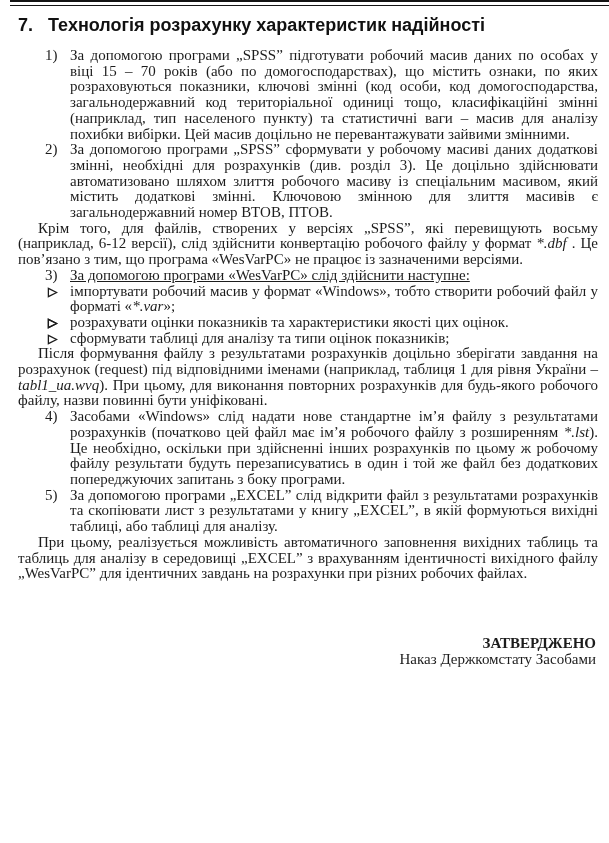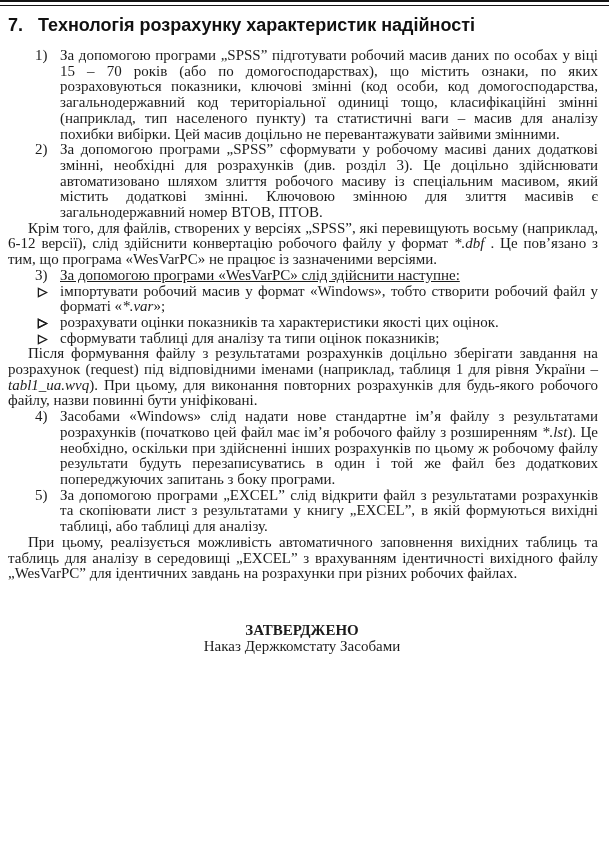--- a/index.html
+++ b/index.html
@@ -7,20 +7,21 @@
     position: relative;
     width: 609px;
     height: 843px;
     background: #ffffff;
     color: #1c1c1c;
     font-family: "Liberation Serif", "DejaVu Serif", serif;
     font-size: 15px;
     line-height: 15.7px;
     box-sizing: border-box;
     overflow: hidden;
+    padding-left: 10px;
   }
   .top-rule {
     height: 3px;
     border-top: 2.5px solid #141414;
     border-bottom: 1.5px solid #141414;
     width: 100%;
   }
   .content {
     padding: 0 11px 0 8px;
   }
@@ -51,22 +52,22 @@
     text-align: justify;
   }
   .bullet > .marker-icon {
     position: absolute;
     left: 29px;
     top: 2px;
   }
   .u { text-decoration: underline; }
   i { font-style: italic; }
   .approval {
-    margin-top: 41px;
-    text-align: center;
+    margin-top: 54px;
+    text-align: right;
     padding-right: 2px;
     font-family: Liberation Serif, serif;
   }
   .approval .bold { font-weight: bold; }
 </style>
 </head>
 <body>
 
 <div class="page">
   <div class="top-rule"></div>

